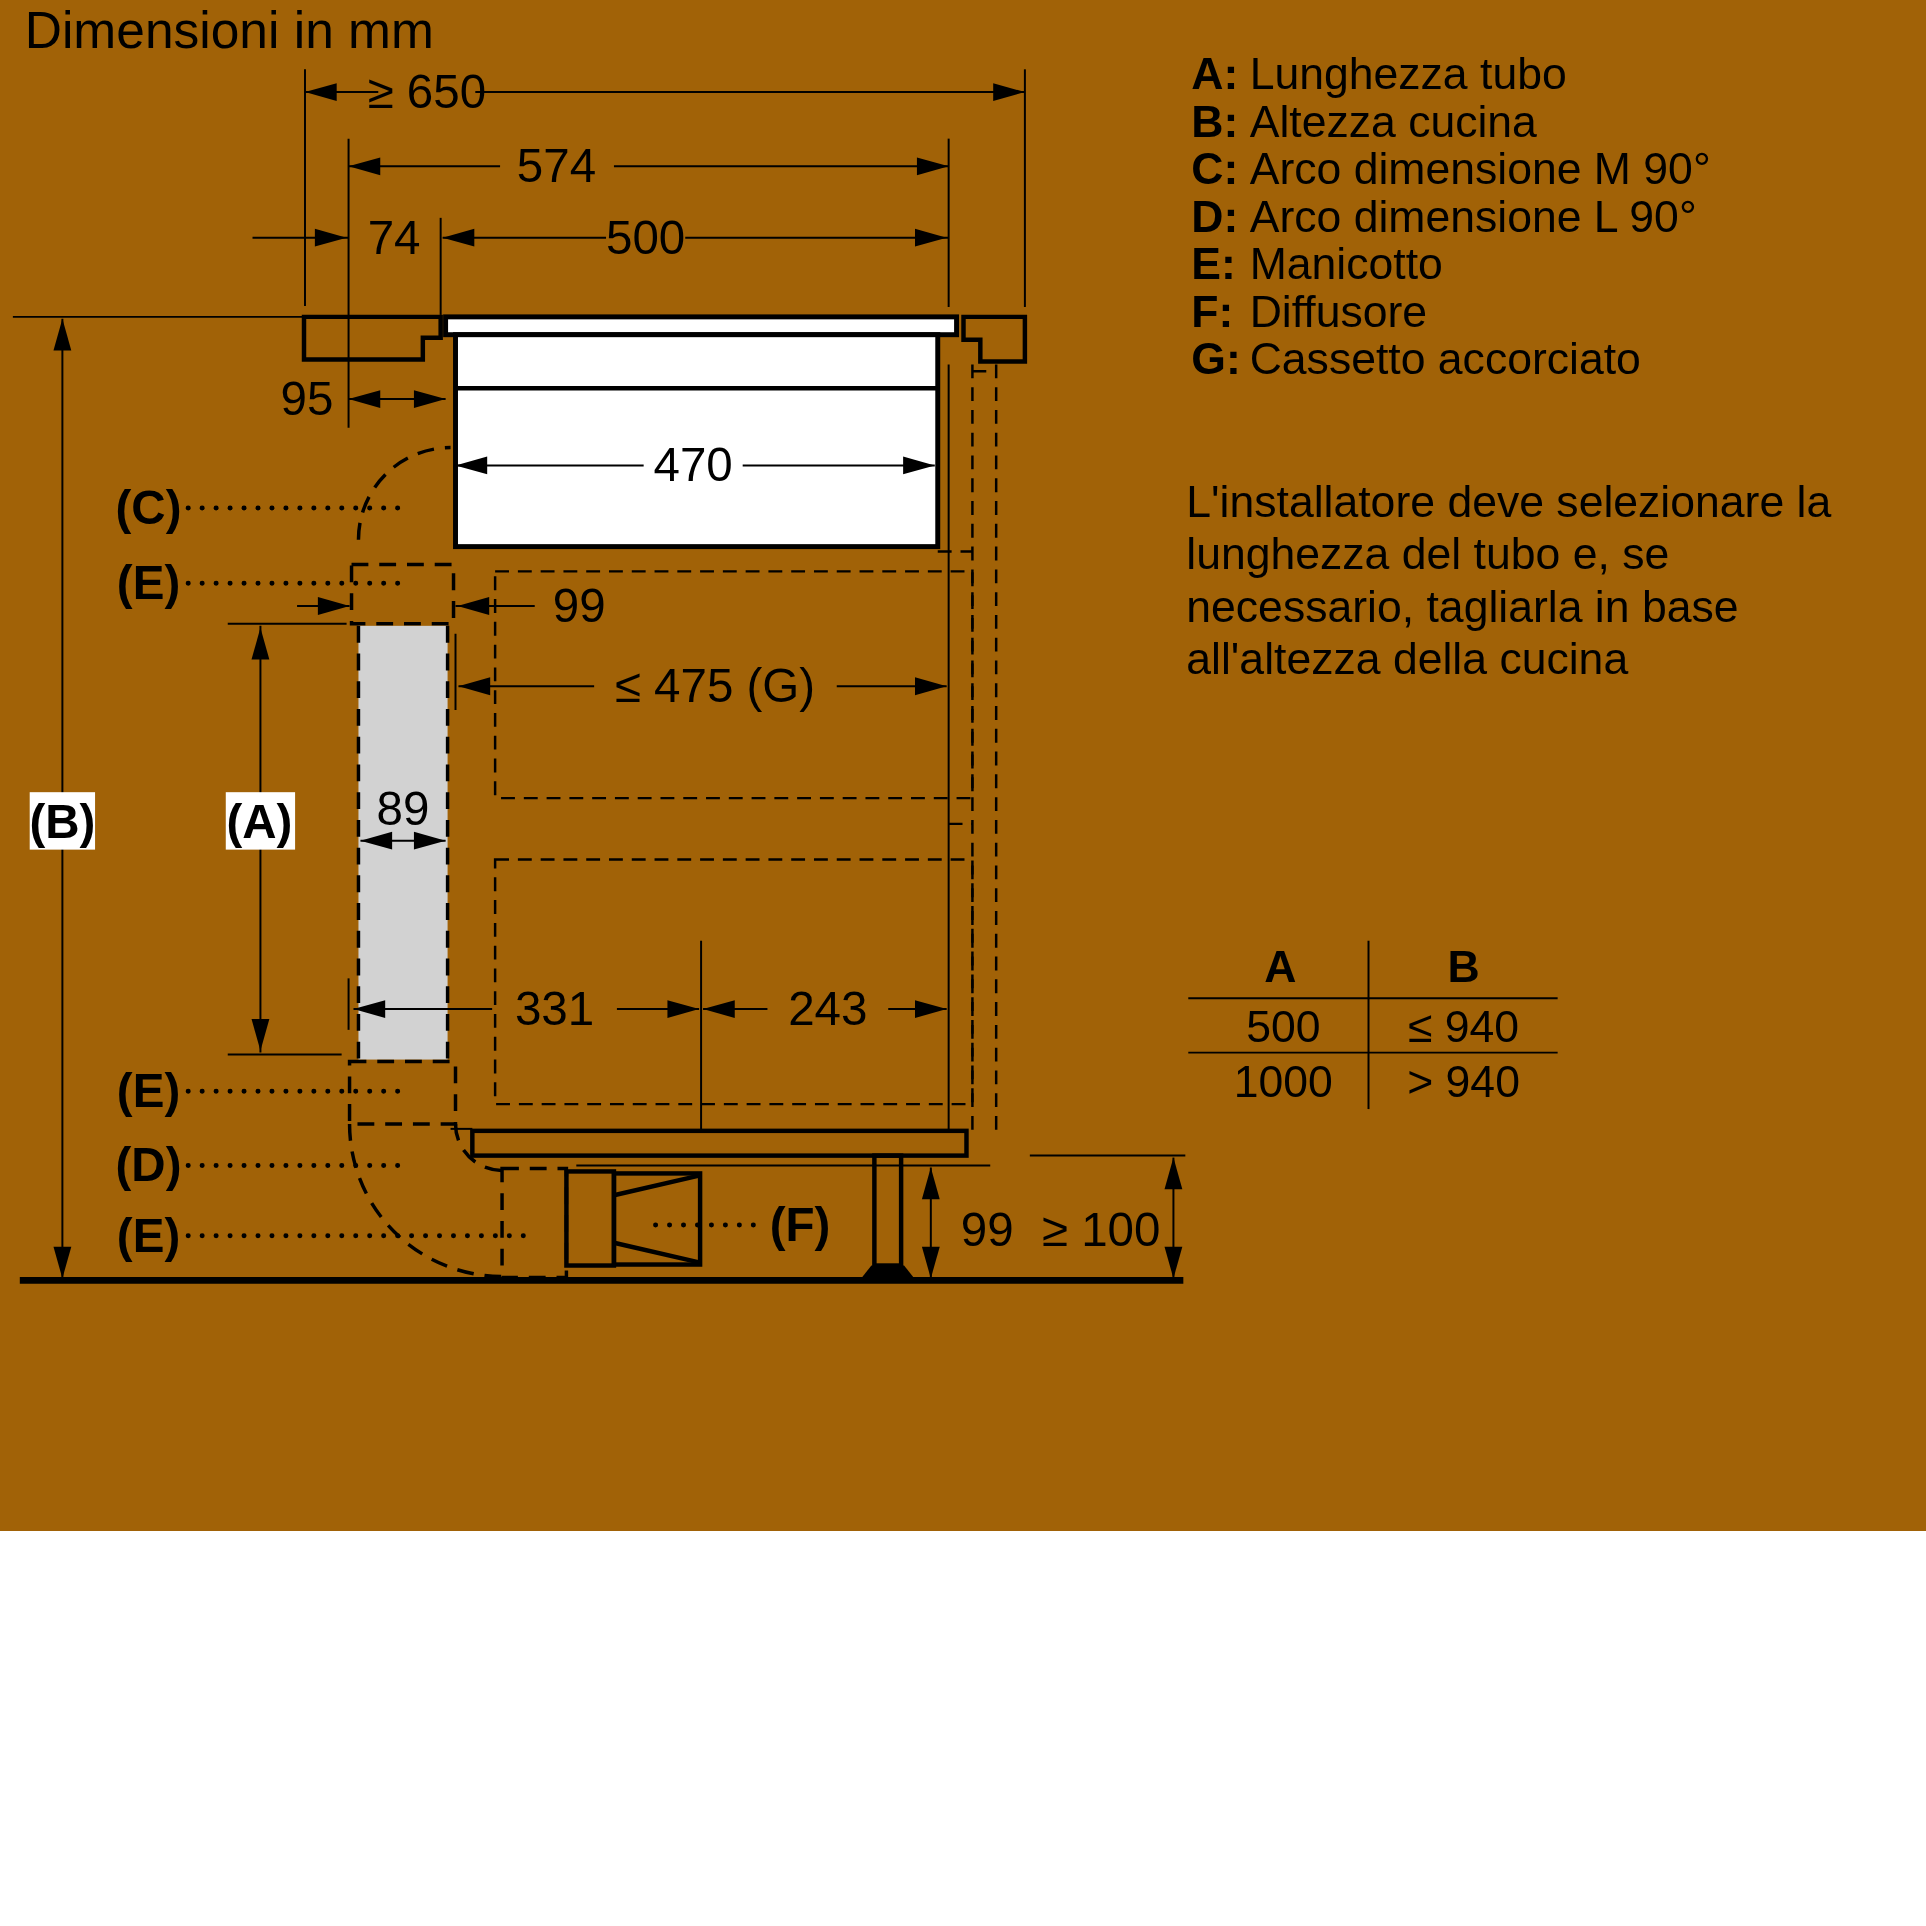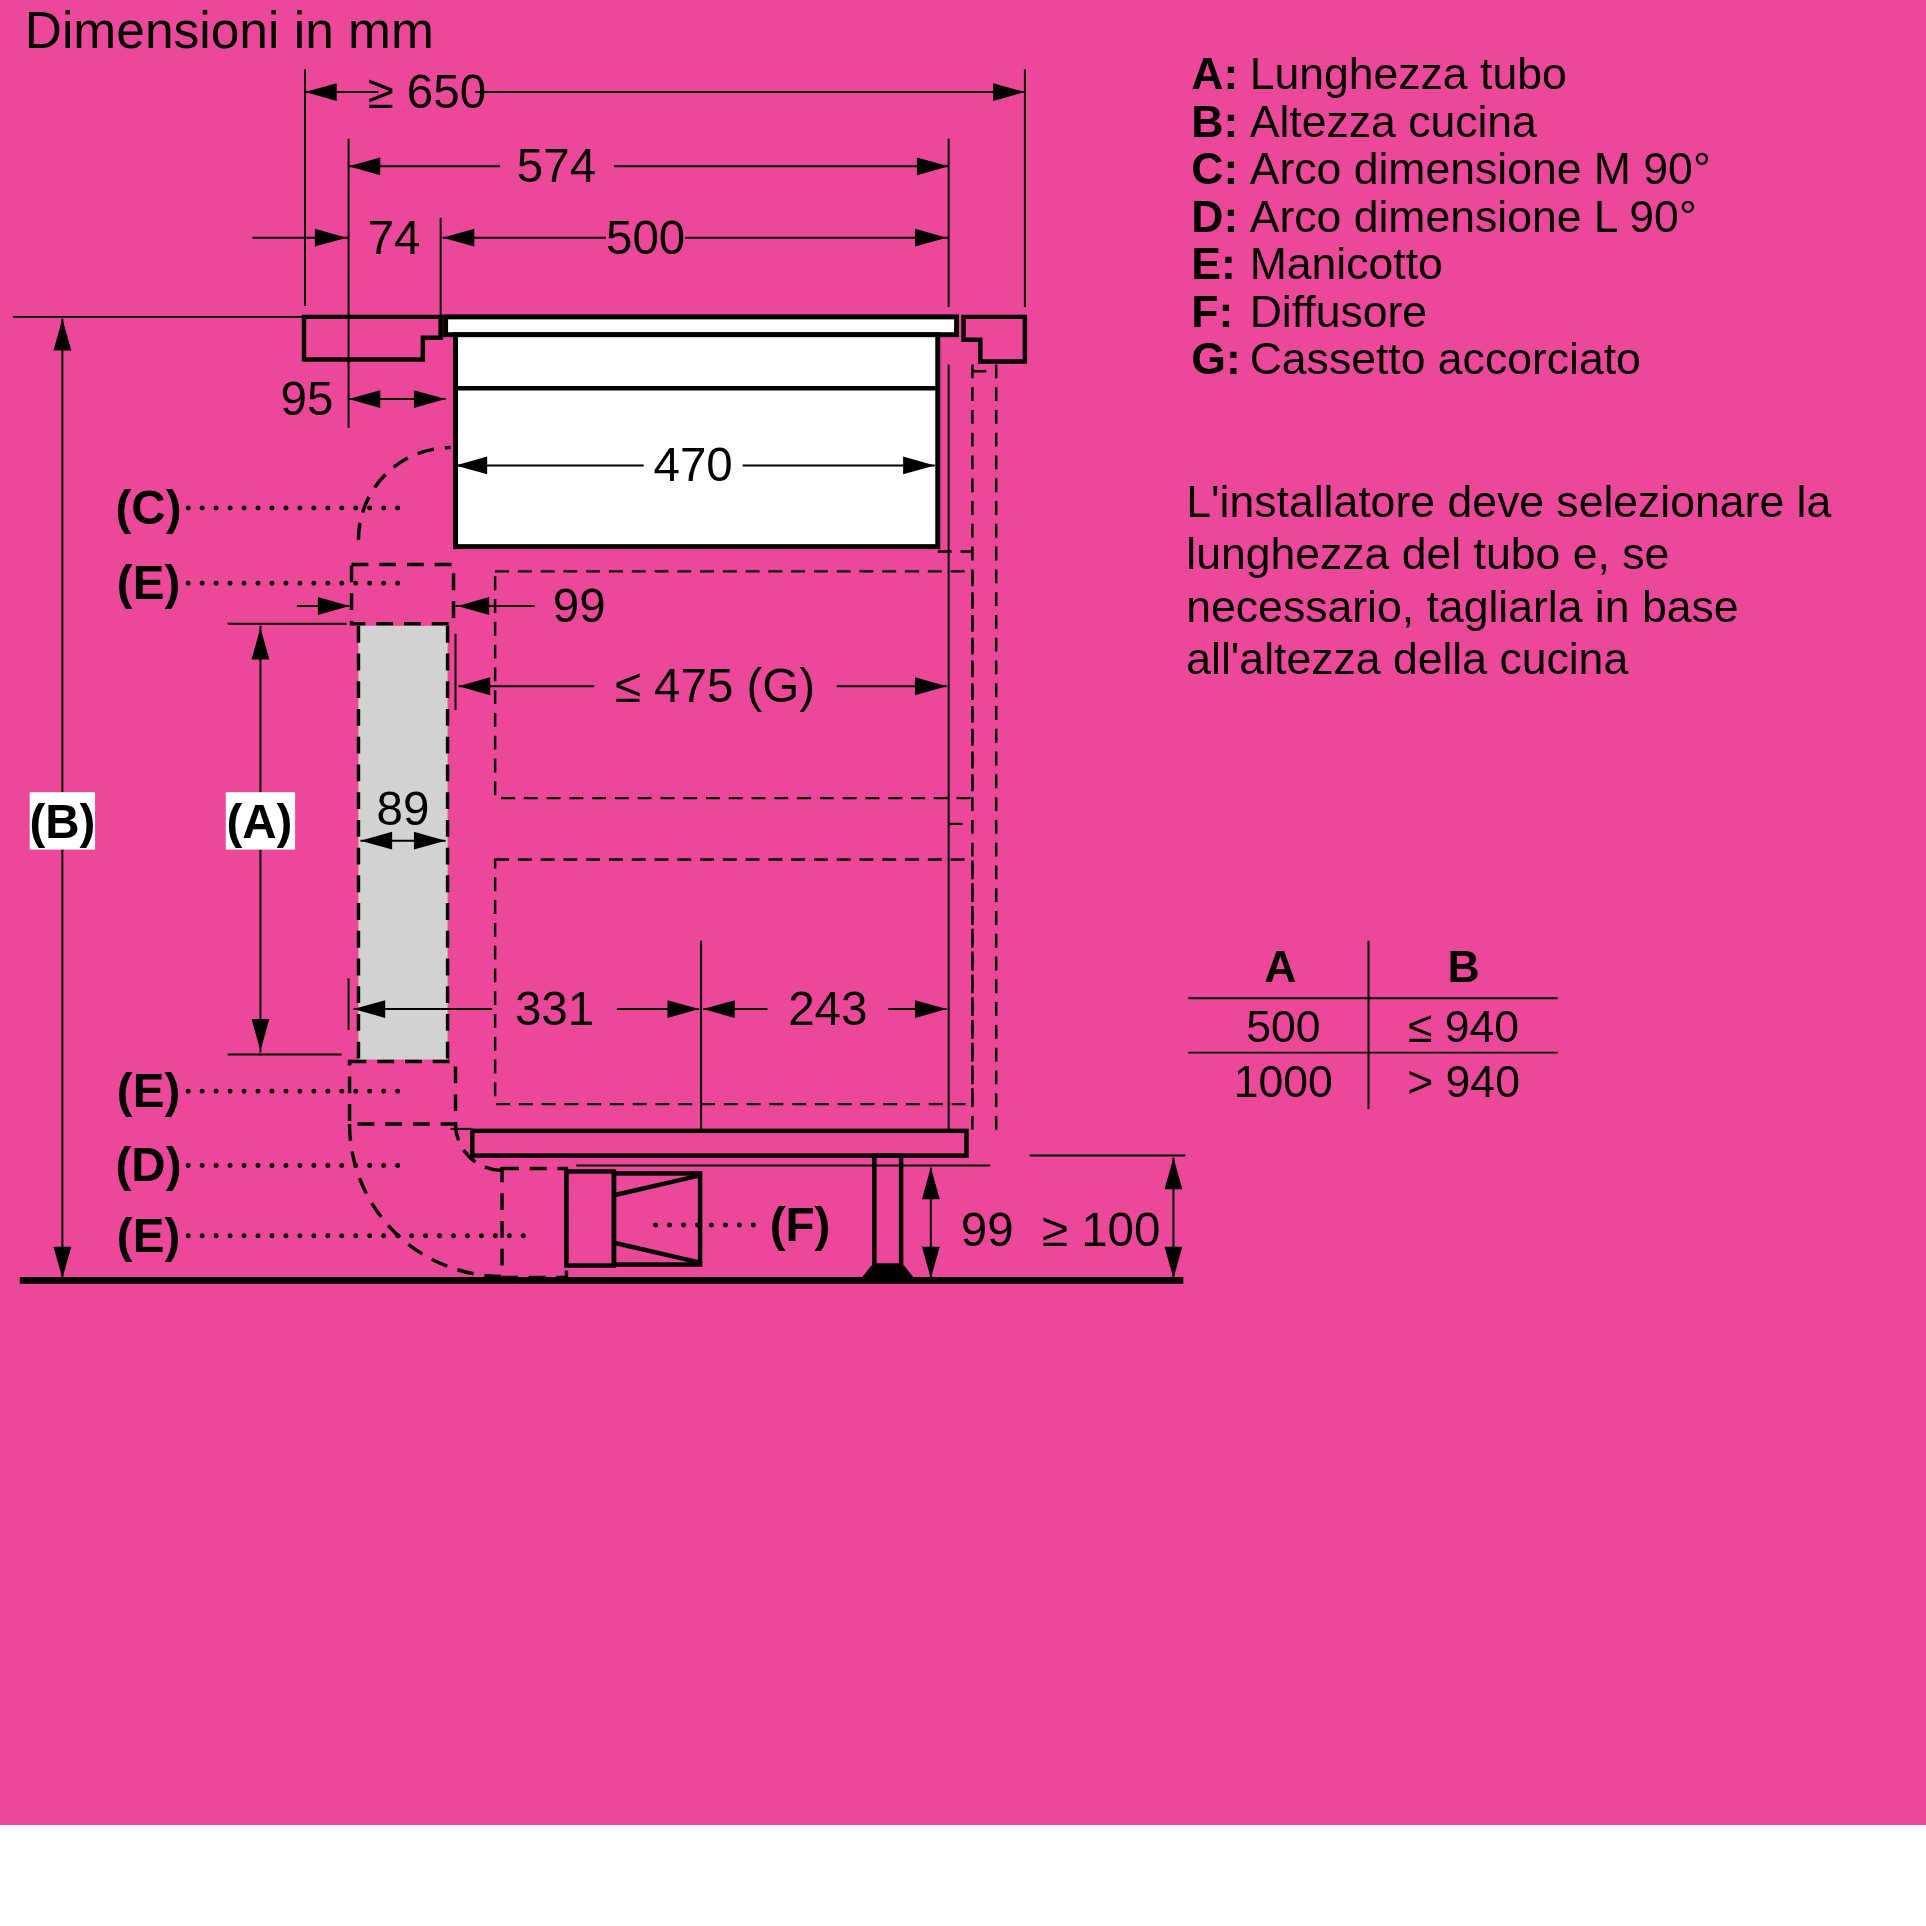--- a/index.html
+++ b/index.html
@@ -1,16 +1,16 @@
 <!DOCTYPE html>
 <html><head>
 <meta charset="utf-8">
 <style>
   html,body{margin:0;padding:0;background:#fff;}
-  #canvas{position:relative;width:1927px;height:1825px;background:#ec4899;overflow:hidden;}
+  #canvas{position:relative;width:1927px;height:1531px;background:#a16207;overflow:hidden;}
   svg{position:absolute;left:0;top:0;}
   text{font-family:"Liberation Sans","DejaVu Sans",sans-serif;fill:#000;}
   .t48{font-size:48px;}
   .t52{font-size:52px;}
   .t45{font-size:45px;}
   .bold{font-weight:bold;}
   .ln{stroke:#000;stroke-width:2;fill:none;}
   .thk{stroke:#000;stroke-width:4.5;fill:none;}
   .thk5{stroke:#000;stroke-width:5;fill:#fff;}
   .dash{stroke:#000;stroke-width:3.5;fill:none;stroke-dasharray:17 11;}

